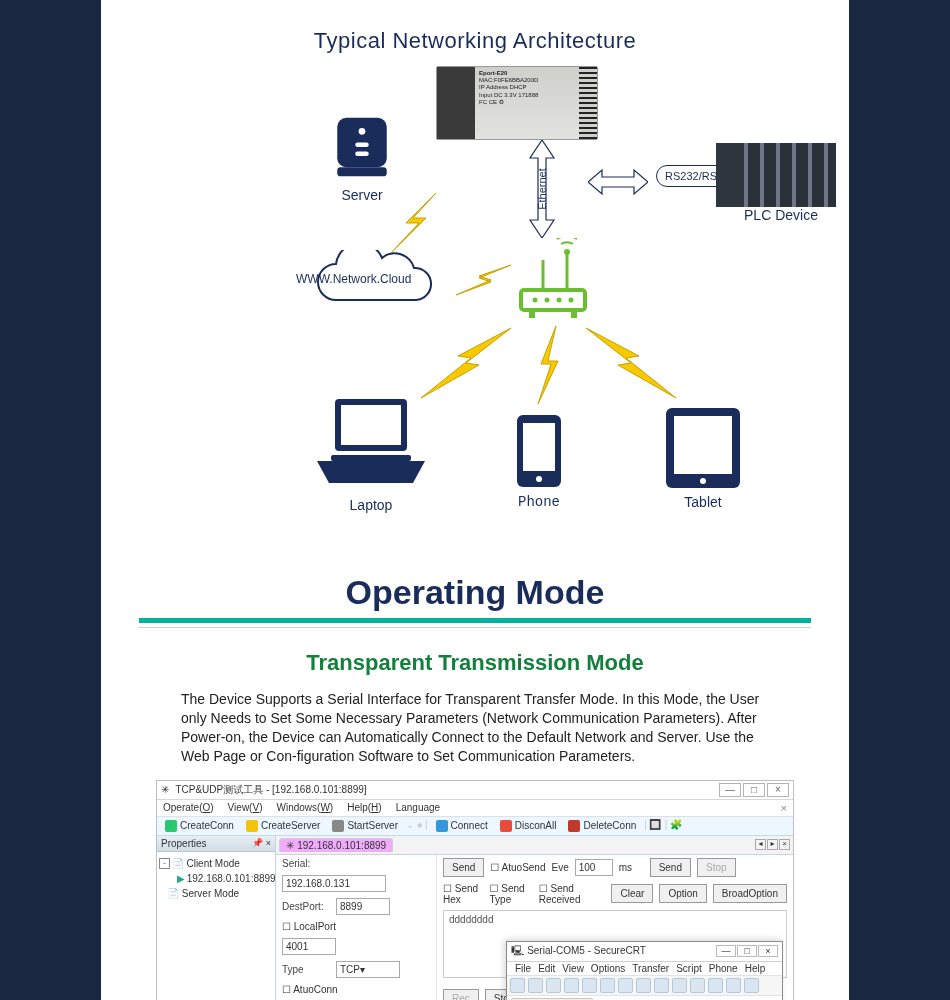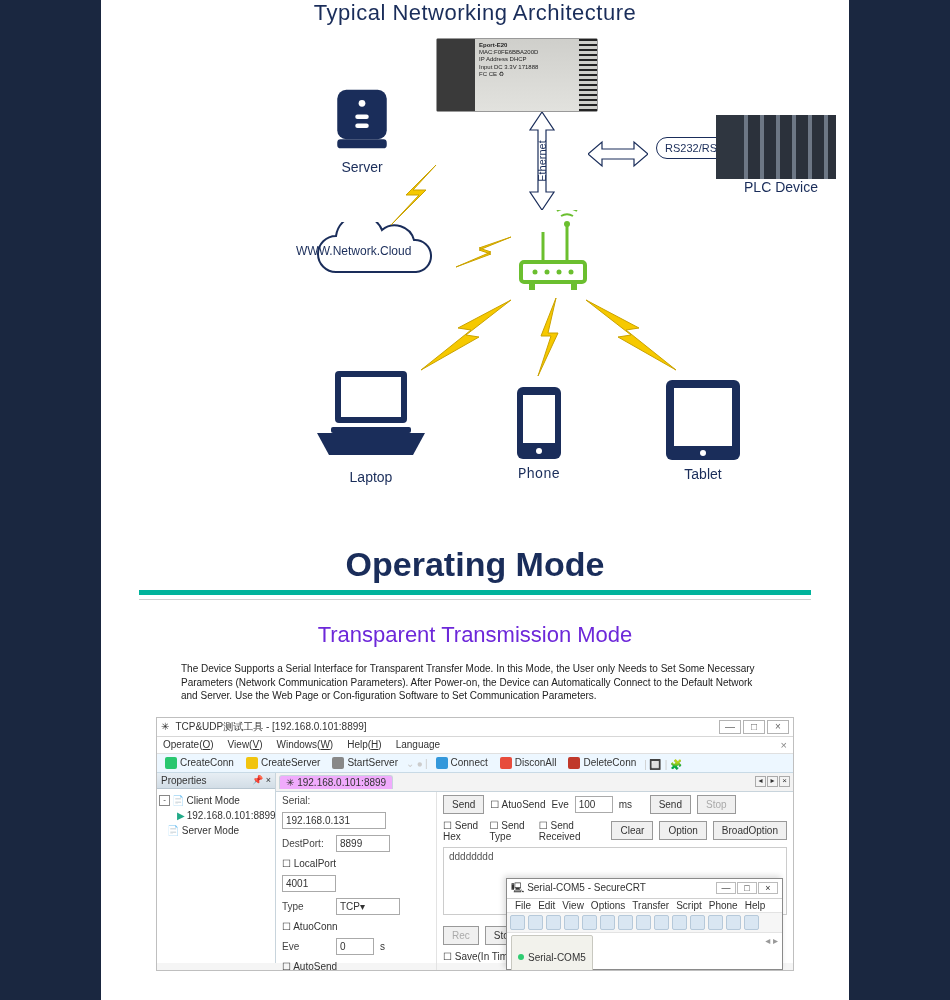--- a/index.html
+++ b/index.html
@@ -23,20 +23,21 @@
     position: relative;
     border-bottom: 0px solid #ccc;
   }
   .diag-title {
     text-align: center;
     font-size: 22px;
     color: #1a2d5a;
     padding-top: 0px;
     letter-spacing: 0.5px;
     font-weight: 400;
+    margin-top: 28px;
   }
   .lbl {
     position: absolute;
     color: #1a2d5a;
     font-size: 14px;
     text-align: center;
     font-weight: 400;
   }
   
   .module {
@@ -144,41 +145,41 @@
   }
   .green-rule {
     height:5px;
     background:#00b39b;
     margin:0 38px 4px;
   }
   .gray-rule {
     height:1px; background:#d0d0d0; margin:0 38px;
   }
   .mode-title {
-    text-align:center; color:#6d28d9; font-size:22px;
-    margin:22px 0 14px; font-weight:400;
+    text-align:center; color:#15803d; font-size:22px;
+    margin:22px 0 14px; font-weight:700;
   }
   .body-text {
-    color:#222; font-size:10px; line-height:1.35;
+    color:#222; font-size:14px; line-height:1.35;
     margin:0 80px 14px;
   }
   
   .app {
     margin:0 55px; border:1px solid #bfbfbf; background:#f5f5f5;
     font-family: Tahoma, Arial, sans-serif; font-size:10px; color:#333;
     position:relative; height:252px; overflow:hidden;
   }
   .titlebar {
     display:flex; align-items:center; background:#fff; border-bottom:1px solid #d7d7d7;
     height:18px; padding:0 4px; gap:6px;
   }
   .titlebar .tbtn { width:20px; height:12px; border:1px solid #b3b3b3; display:flex; align-items:center; justify-content:center; font-size:10px; color:#666;}
   .menubar { display:flex; gap:14px; padding:2px 6px; background:#fff; border-bottom:1px solid #e0e0e0;}
   .menubar span u { text-decoration:underline; }
-  .toolbar { display:flex; gap:4px; padding:2px 4px; background:#edf7ff; border-bottom:1px solid #c8dae6; align-items:flex-end;}
+  .toolbar { display:flex; gap:4px; padding:2px 4px; background:#edf7ff; border-bottom:1px solid #c8dae6; align-items:flex-start;}
   .tbutton { display:flex; align-items:center; gap:3px; padding:1px 4px; border:0px; border-radius:2px;}
   .tbutton .ic { width:12px; height:12px; background:#29c76f; border-radius:2px; display:inline-block;}
   .tbutton.yellow .ic { background:#f1c40f;}
   .tbutton.blue .ic { background:#3498db;}
   .tbutton.red .ic { background:#e74c3c;}
   .tbutton.redx .ic { background:#c0392b;}
   .tbutton.gray .ic { background:#888;}
   .split { display:flex; height:190px; }
   .leftpane { width:118px; border-right:1px solid #c8d4dc; background:#fff; display:flex; flex-direction:column;}
   .panehdr { background:linear-gradient(#e7eef4,#d2dde6); padding:2px 4px; border-bottom:1px solid #b7c5d0; display:flex; justify-content:space-between; align-items:center;}

